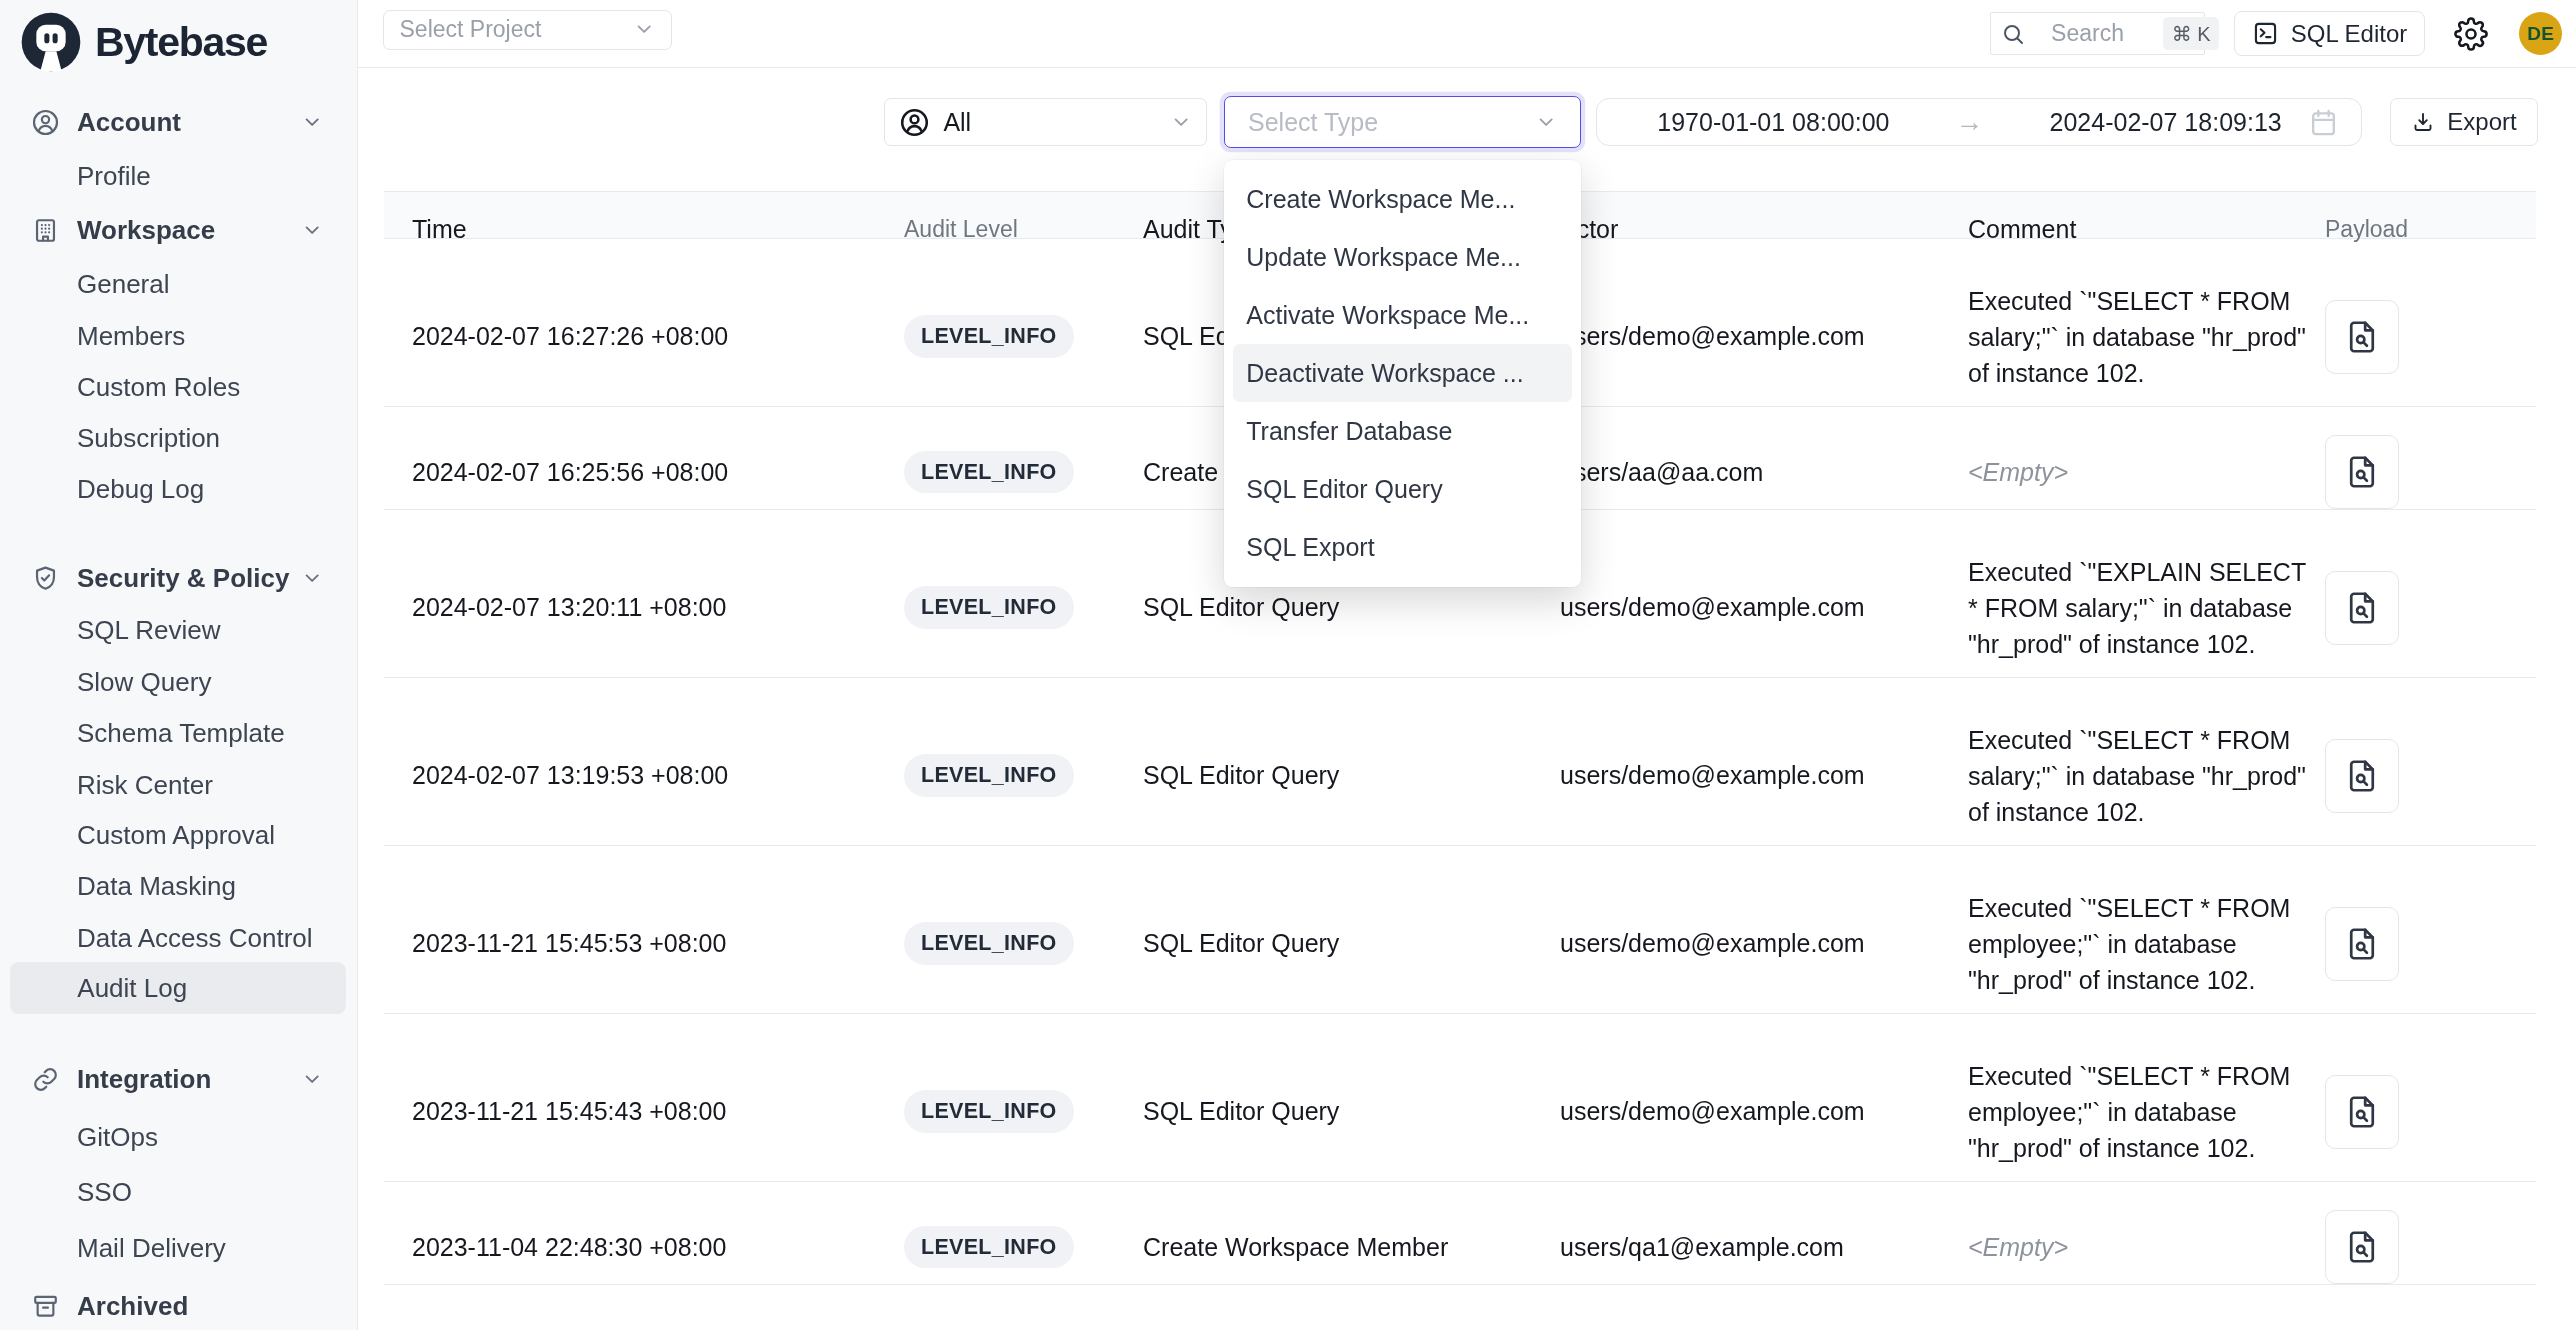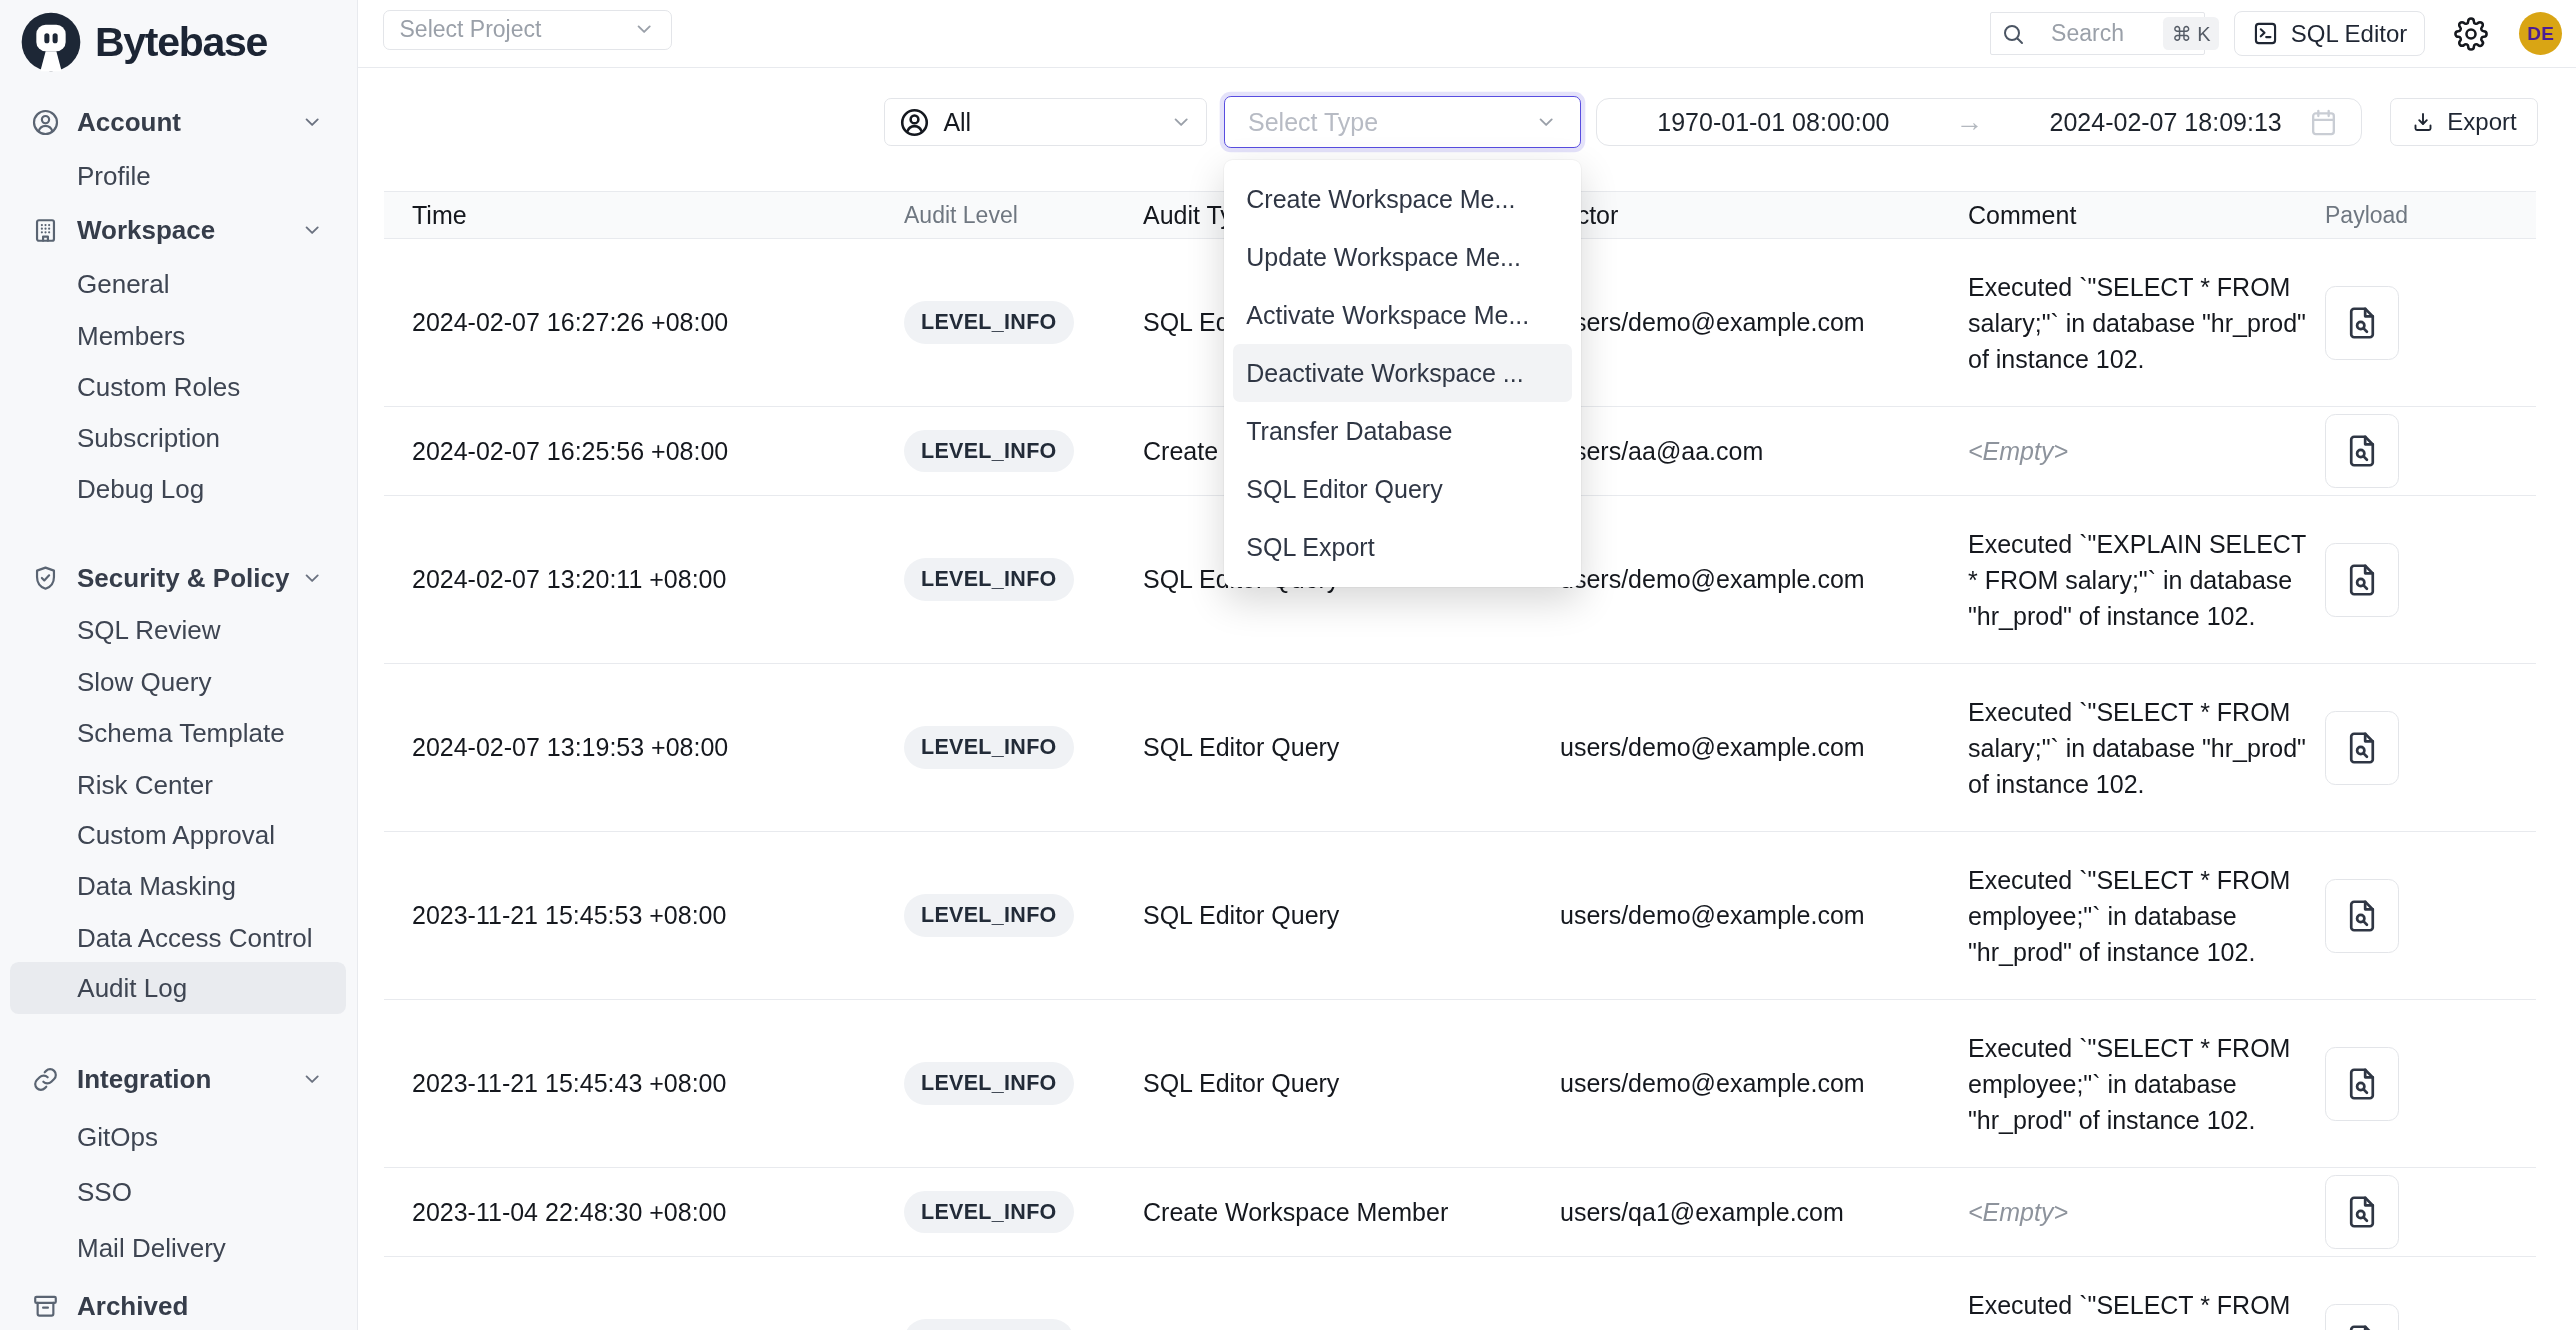--- a/index.html
+++ b/index.html
@@ -36,21 +36,21 @@
   .search-box input::placeholder{color:#9aa0a9;}
   .search-ic{width:24px;height:24px;color:#4b5563;}
   .search-ic svg{width:24px;height:24px;}
   .kbd{margin-left:auto;background:#f1f2f4;border-radius:5.2px;padding:4.3px 8.6px;font-size:20px;color:#555c66;white-space:nowrap;}
   .sql-editor-btn{height:45px;border:0.9px solid #e3e5e9;border-radius:8px;display:flex;align-items:center;gap:12px;
      padding:0 17px;font-size:24px;font-weight:500;color:#1f2633;}
   .sql-editor-btn .ic{width:27px;height:27px;color:#1f2633;}
   .sql-editor-btn .ic svg{width:27px;height:27px;}
   .gear-btn{width:36px;height:36px;background:transparent;color:#15181e;}
   .gear-btn svg{width:34px;height:34px;}
-  .avatar{width:43px;height:43px;border-radius:50%;background:#d9a514;color:#4c1d95;display:flex;align-items:center;
+  .avatar{width:43px;height:43px;border-radius:50%;background:#d9a514;color:#14532d;display:flex;align-items:center;
      justify-content:center;font-size:19px;font-weight:700;letter-spacing:0.4px;}
 
   
   .actor-select{position:absolute;left:884px;top:98px;width:323px;height:48px;border:0.9px solid #e3e5e9;border-radius:6.9px;
      display:flex;align-items:center;gap:13.7px;padding:0 13.7px;box-sizing:border-box;cursor:pointer;background:#fff;}
   .actor-select .ic{width:31px;height:31px;color:#14181f;}
   .actor-select .ic svg{width:31px;height:31px;}
   .actor-select .val{font-size:25px;color:#14181f;}
   .type-select{position:absolute;left:1224px;top:96px;width:357px;height:52px;border:1.7px solid #584de0;border-radius:6.9px;
      box-shadow:0 0 0 4.3px rgba(88,77,224,.16);display:flex;align-items:center;padding:0 23px;box-sizing:border-box;background:#fff;cursor:pointer;}
@@ -73,21 +73,21 @@
   .type-menu-item{height:58px;margin:0 8.6px;border-radius:6.9px;display:flex;align-items:center;padding:0 13.7px;
      font-size:25px;color:#2f3644;white-space:nowrap;cursor:pointer;}
   .type-menu-item.active{background:#f2f3f5;}
 
   
   .table{position:absolute;left:384px;top:191px;width:2152px;}
   .thead{height:48px;background:#f9fafb;border-top:0.9px solid #e8eaee;border-bottom:0.9px solid #e8eaee;
      display:flex;align-items:center;font-size:23px;color:#6f7781;box-sizing:border-box;}
   .trow{display:flex;align-items:center;border-bottom:0.9px solid #e8eaee;min-height:168px;box-sizing:border-box;}
   .trow.short{min-height:89px;}
-  .c{box-sizing:border-box;flex:none;}
+  .c{box-sizing:border-box;flex:none;margin-top:28px;}
   .c-time{width:520px;padding-left:28px;font-size:25px;color:#15181e;}
   .c-level{width:239px;}
   .c-type{width:417px;font-size:25px;color:#15181e;}
   .c-actor{width:408px;font-size:25px;color:#15181e;}
   .c-comment{width:345px;font-size:25px;line-height:36px;color:#15181e;padding:11.2px 0;}
   .c-payload{width:223px;display:flex;align-items:center;padding-left:12px;}
   .badge{display:inline-block;background:#f0f2f5;color:#222b38;font-size:21.5px;font-weight:700;
      padding:8.6px 17px;border-radius:858px;letter-spacing:0.3px;}
   .comment-text.empty{color:#8d939c;font-style:italic;}
   .payload-btn{width:74px;height:74px;border:0.9px solid #e3e5e9;border-radius:10.3px;display:flex;align-items:center;

